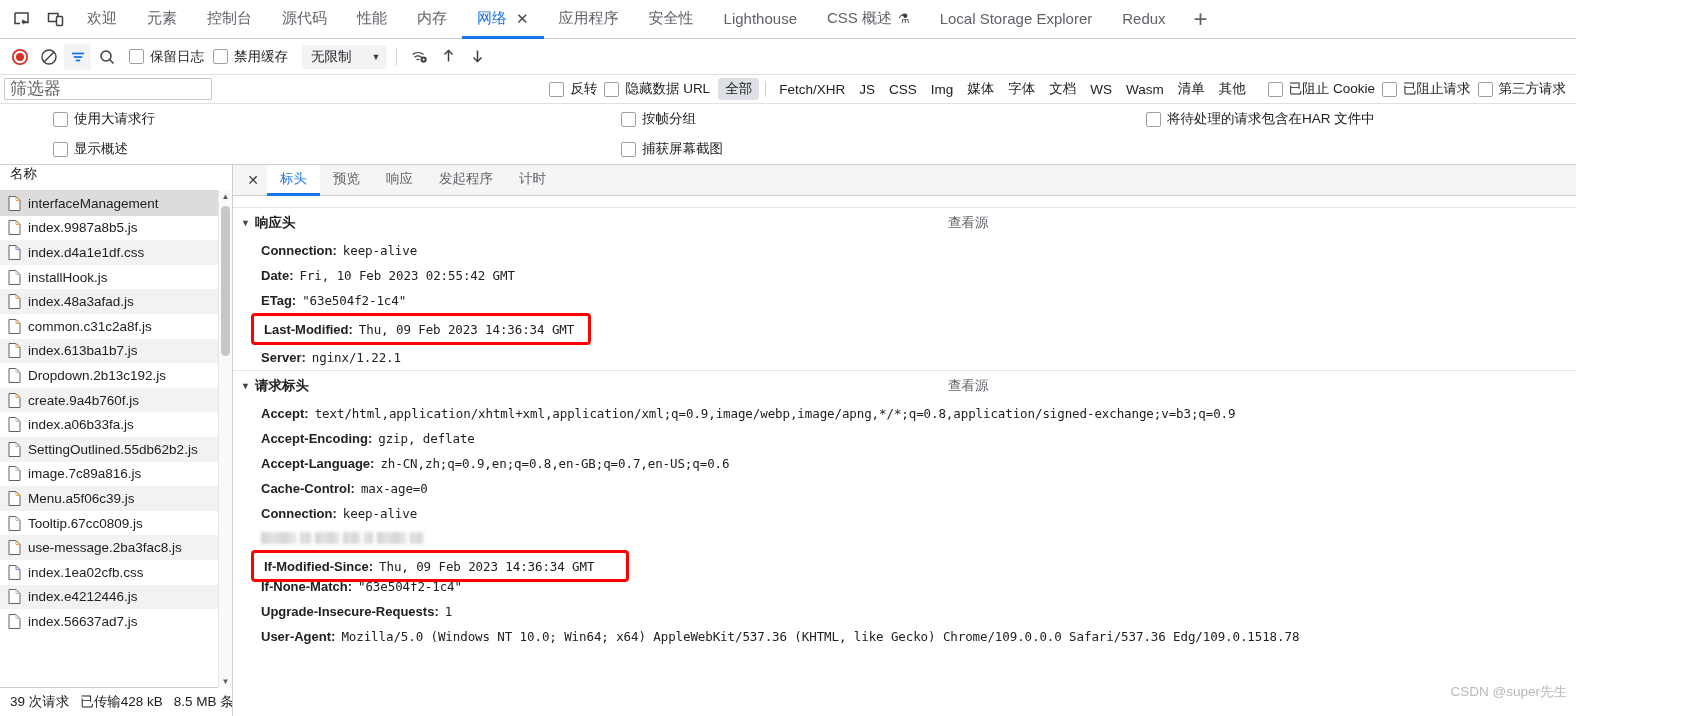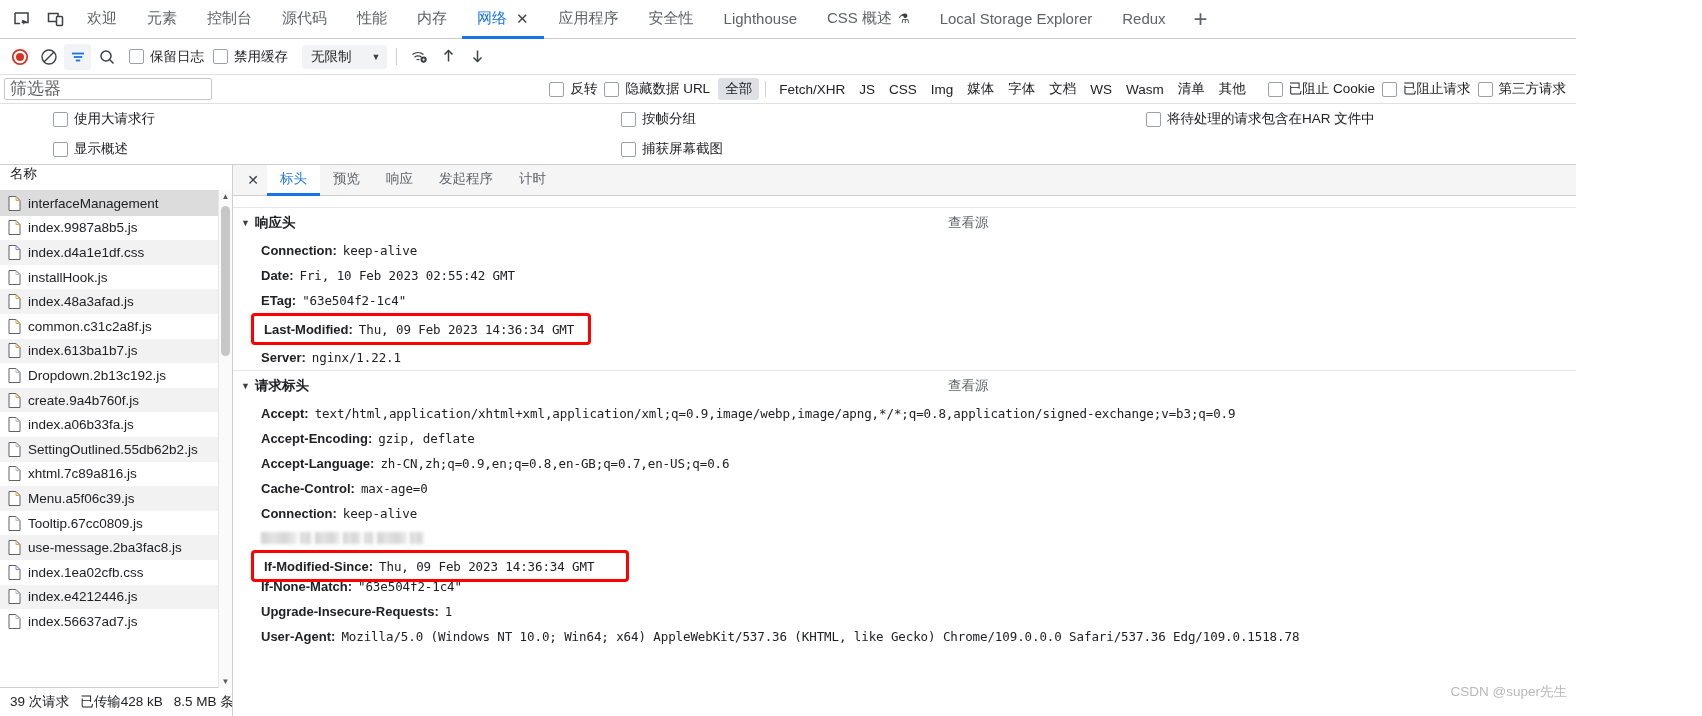--- a/index.html
+++ b/index.html
@@ -724,21 +724,21 @@
             <path d="M8 0.5v4h4" fill="none" stroke="#b9bdc1" stroke-width="1"></path>
           </svg>
           <span>SettingOutlined.55db62b2.js</span>
         </div>
 
         <div class="reqrow">
           <svg class="fileicon" viewBox="0 0 13 15">
             <path d="M1 0.5h7l4 4v10h-11z" fill="#fff" stroke="#5f6368" stroke-width="1"></path>
             <path d="M8 0.5v4h4" fill="none" stroke="#b9bdc1" stroke-width="1"></path>
           </svg>
-          <span>xhtml.7c89a816.js</span>
+          <span>image.7c89a816.js</span>
         </div>
 
         <div class="reqrow odd">
           <svg class="fileicon" viewBox="0 0 13 15">
             <path d="M1 0.5h7l4 4v10h-11z" fill="#fff" stroke="#5f6368" stroke-width="1"></path>
             <path d="M8 0.5v4h4" fill="none" stroke="#e8a33d" stroke-width="1"></path>
           </svg>
           <span>Menu.a5f06c39.js</span>
         </div>
 

